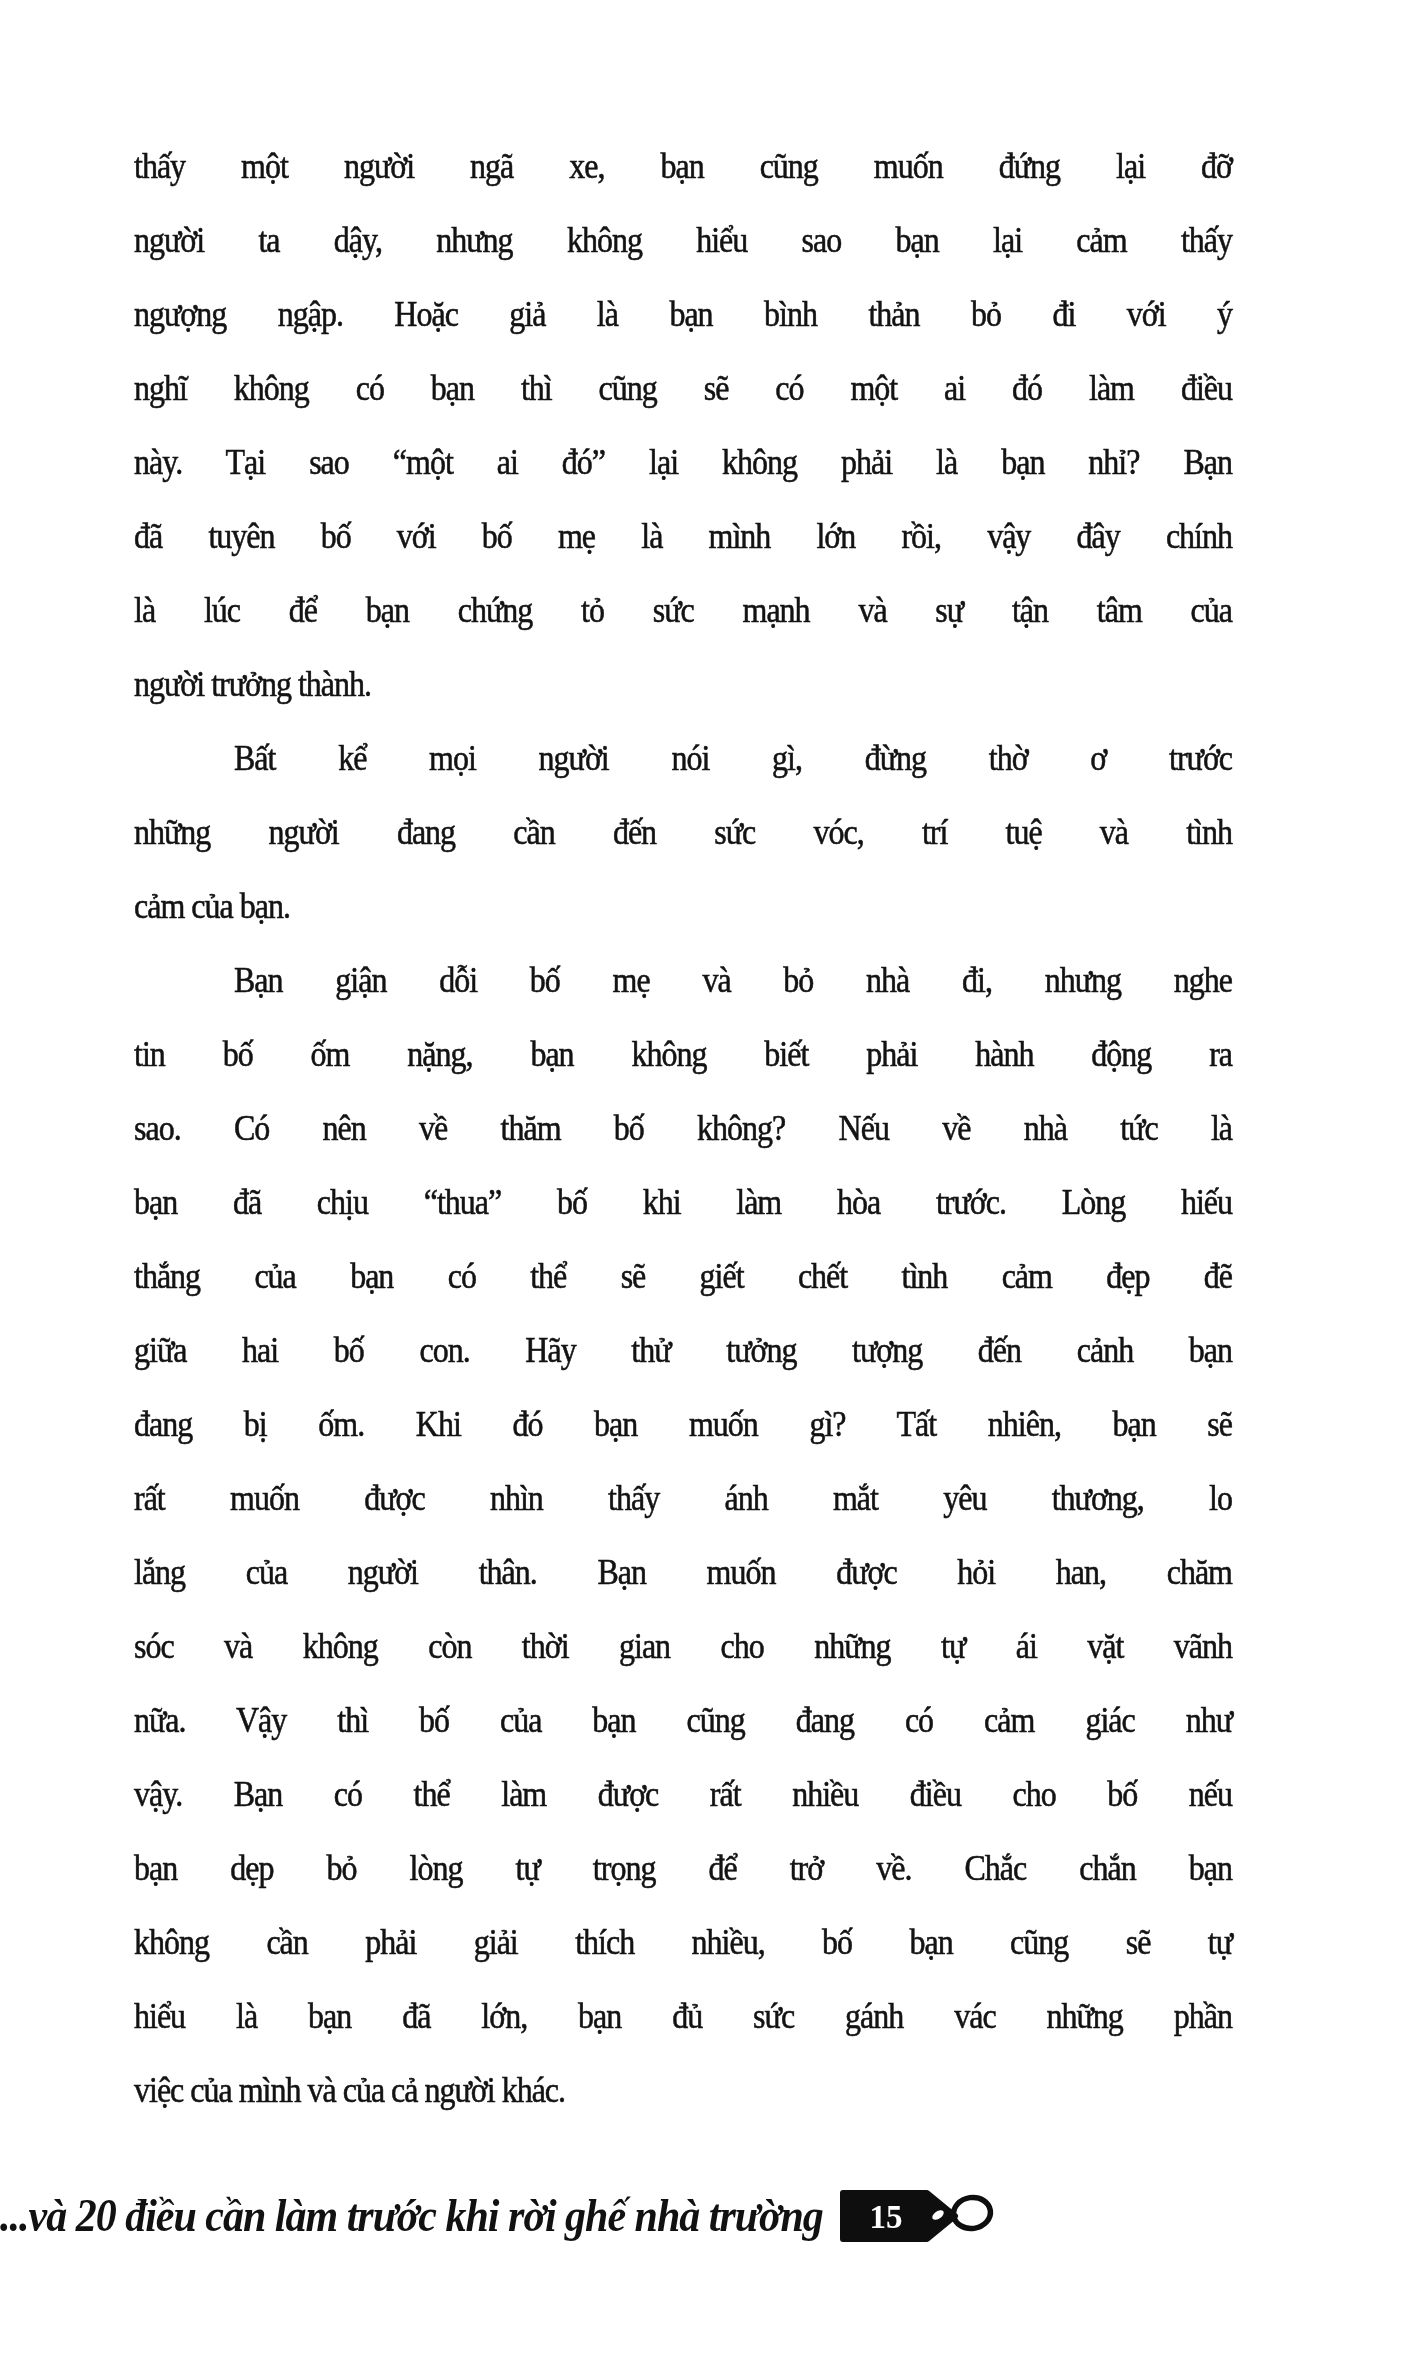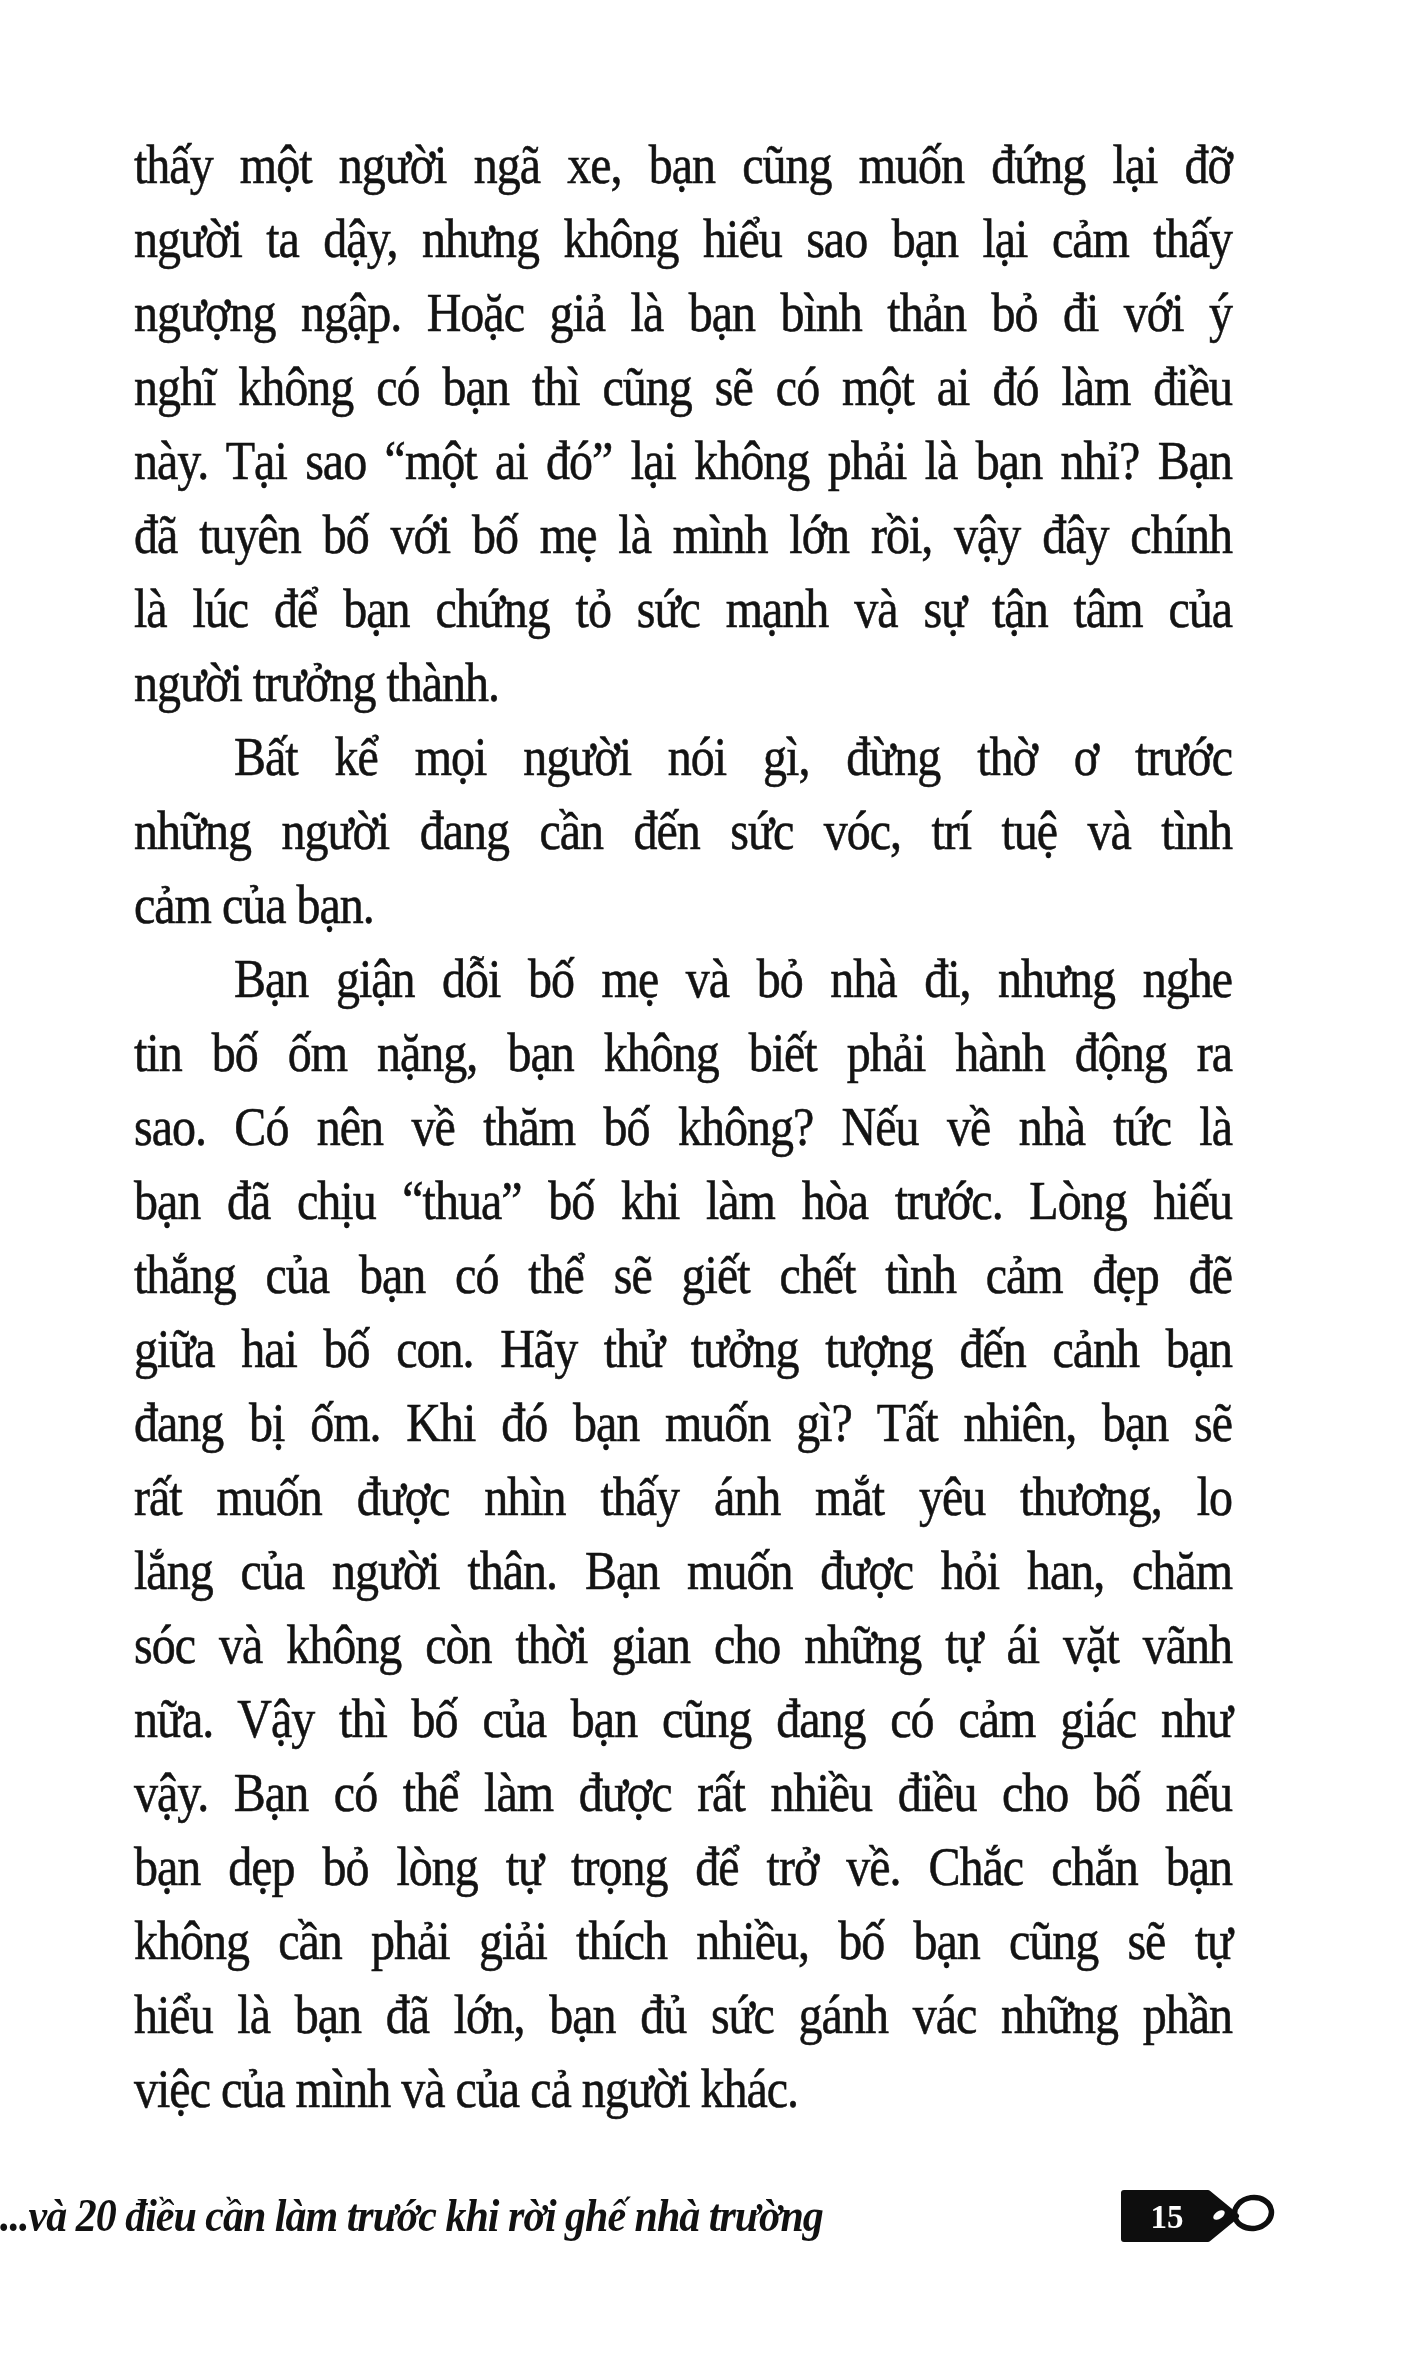--- a/index.html
+++ b/index.html
@@ -10,21 +10,21 @@
     background: #ffffff;
     color: #131313;
     font-family: "Liberation Serif", "DejaVu Serif", serif;
     overflow: hidden;
   }
   .body-text {
     position: absolute;
     left: 134px;
     top: 128px;
     width: 1098px;
-    font-size: 48px;
+    font-size: 32px;
     line-height: 74px;
     letter-spacing: -1px;
     -webkit-text-stroke: 0.5px currentColor;
   }
   .paragraph { margin: 0; }
   .line {
     text-align: justify;
     text-align-last: justify;
     transform: scaleY(1.15);
     transform-origin: 50% 50%;
@@ -36,21 +36,21 @@
     text-align-last: auto;
   }
   .footer {
     position: absolute;
     left: 0;
     top: 2178px;
     width: 1408px;
     height: 76px;
     display: flex;
     align-items: center;
-    justify-content: space-between;
+    justify-content: flex-start;
     padding-right: 130px;
     box-sizing: border-box;
     gap: 16px;
   }
   .running-title {
     font-style: italic;
     font-weight: bold;
     font-size: 42px;
     letter-spacing: -1px;
     transform: scaleY(1.08);

